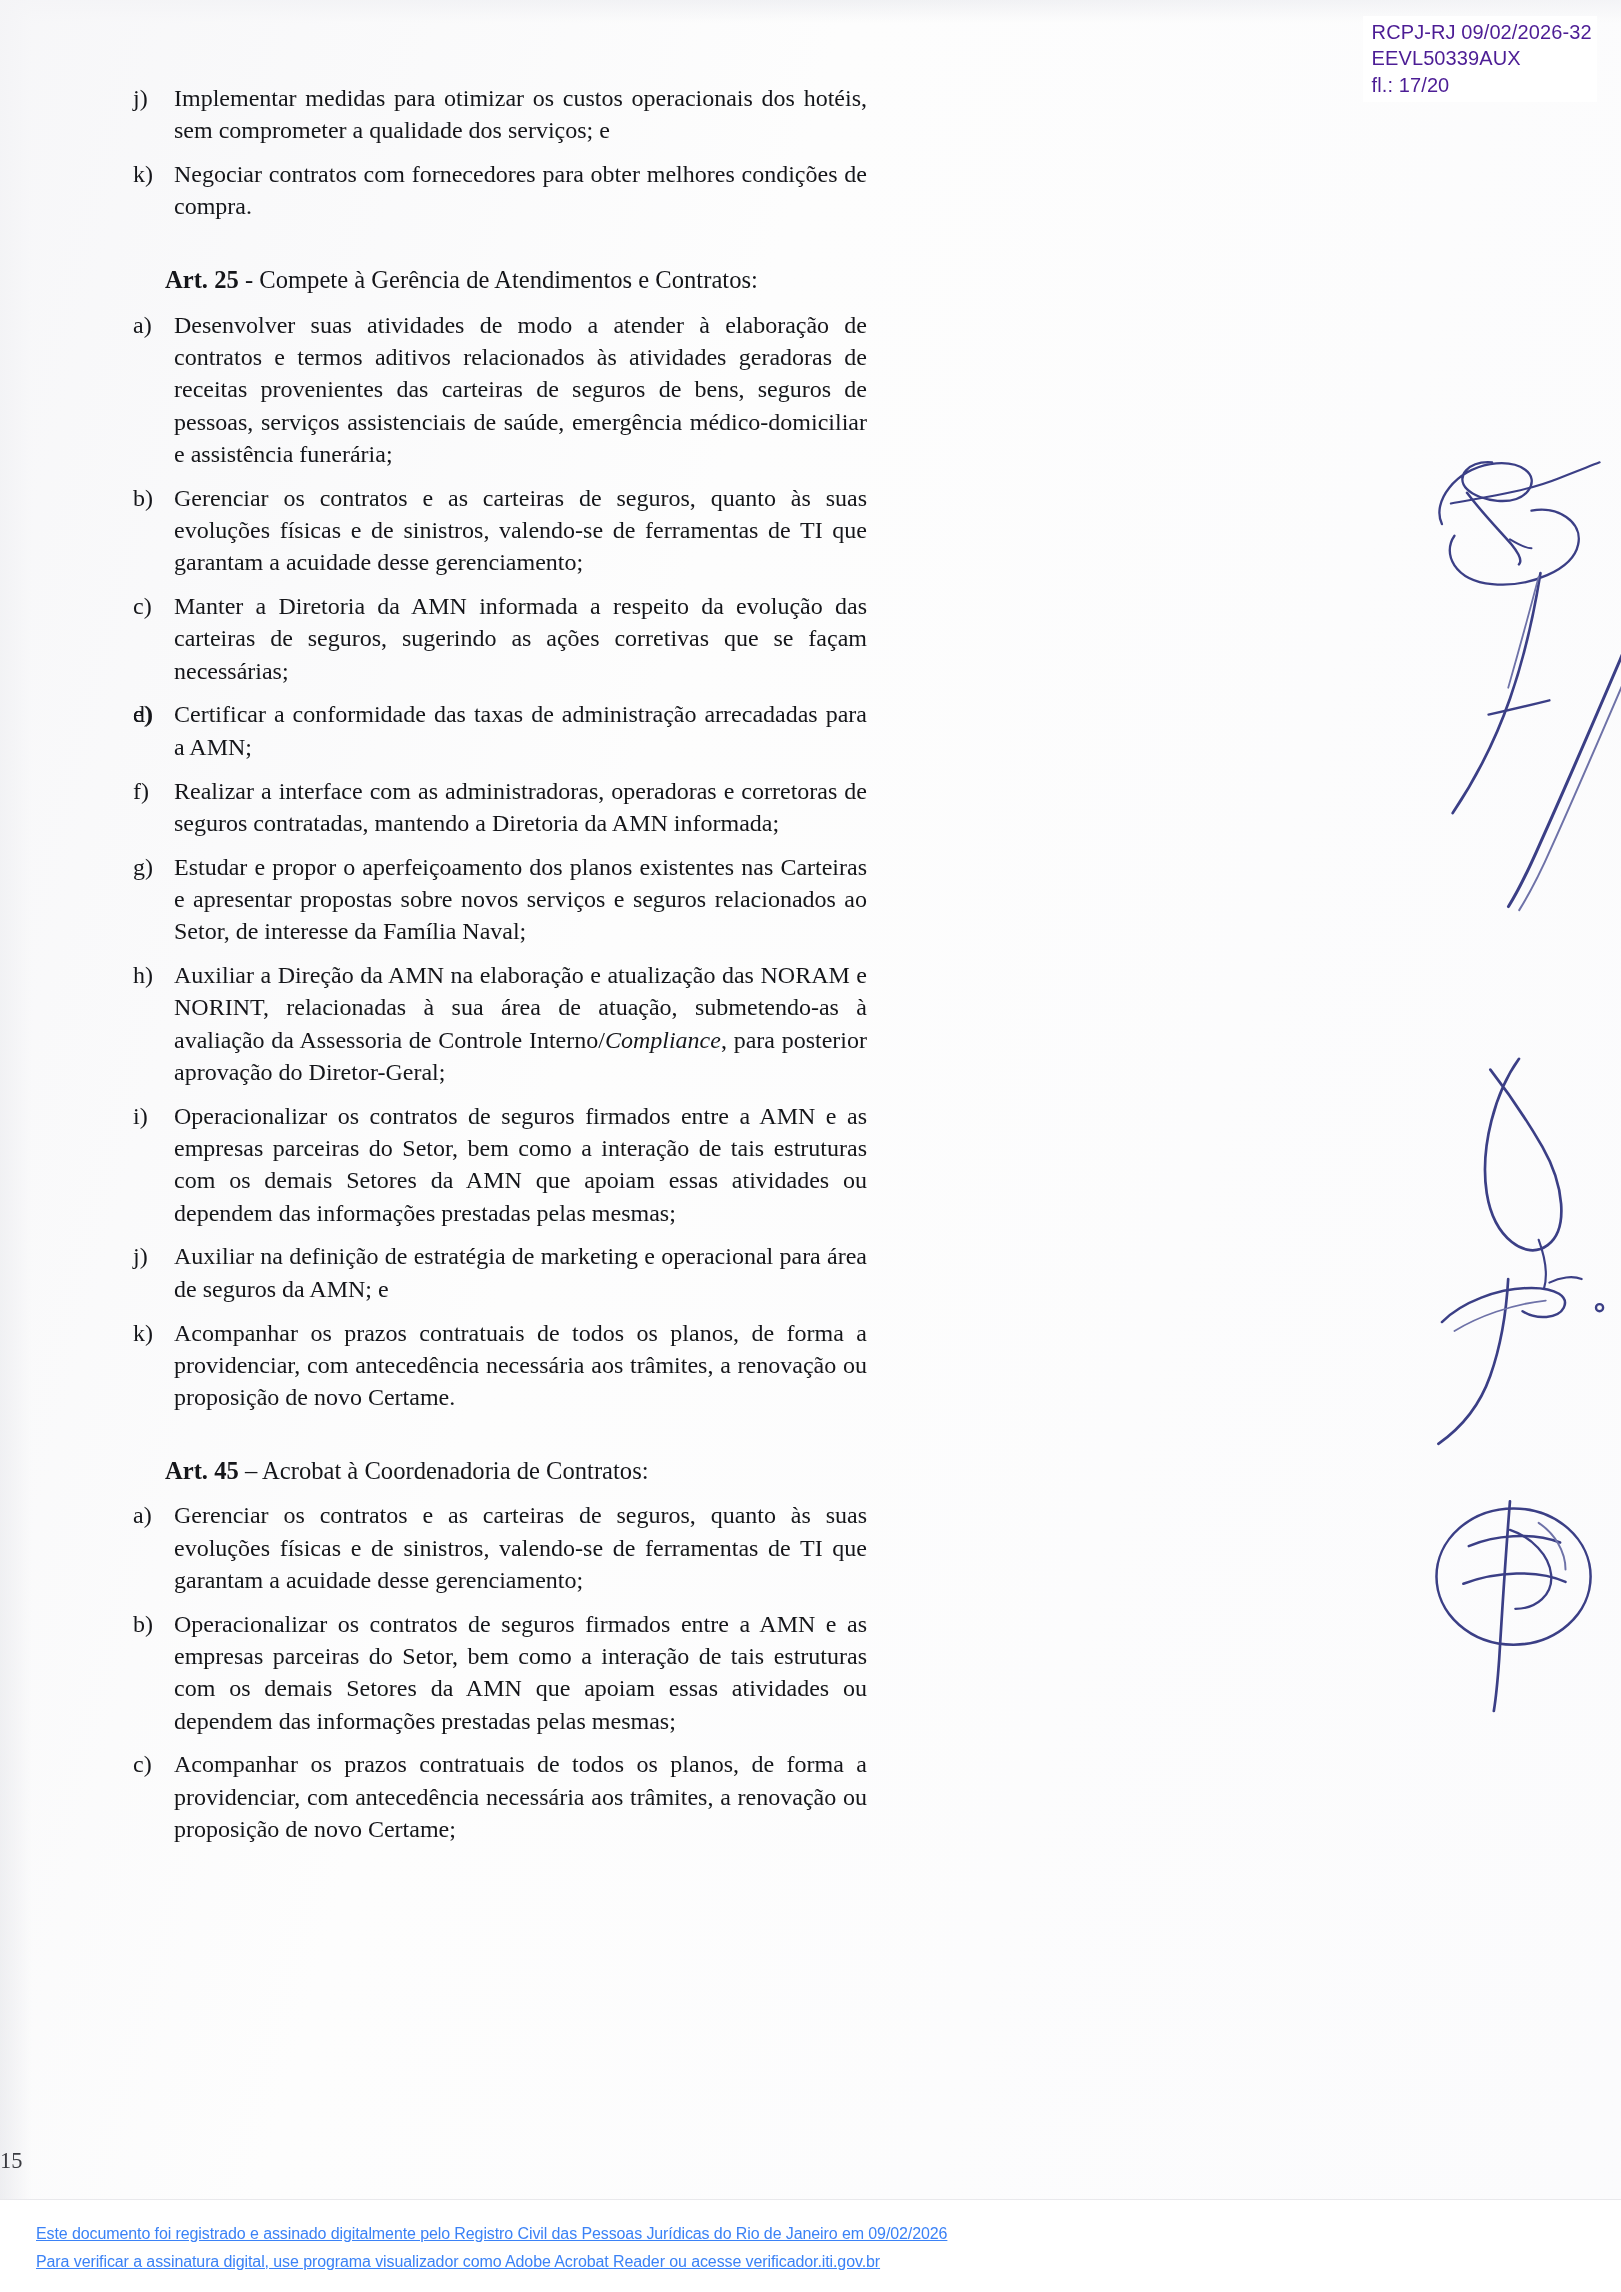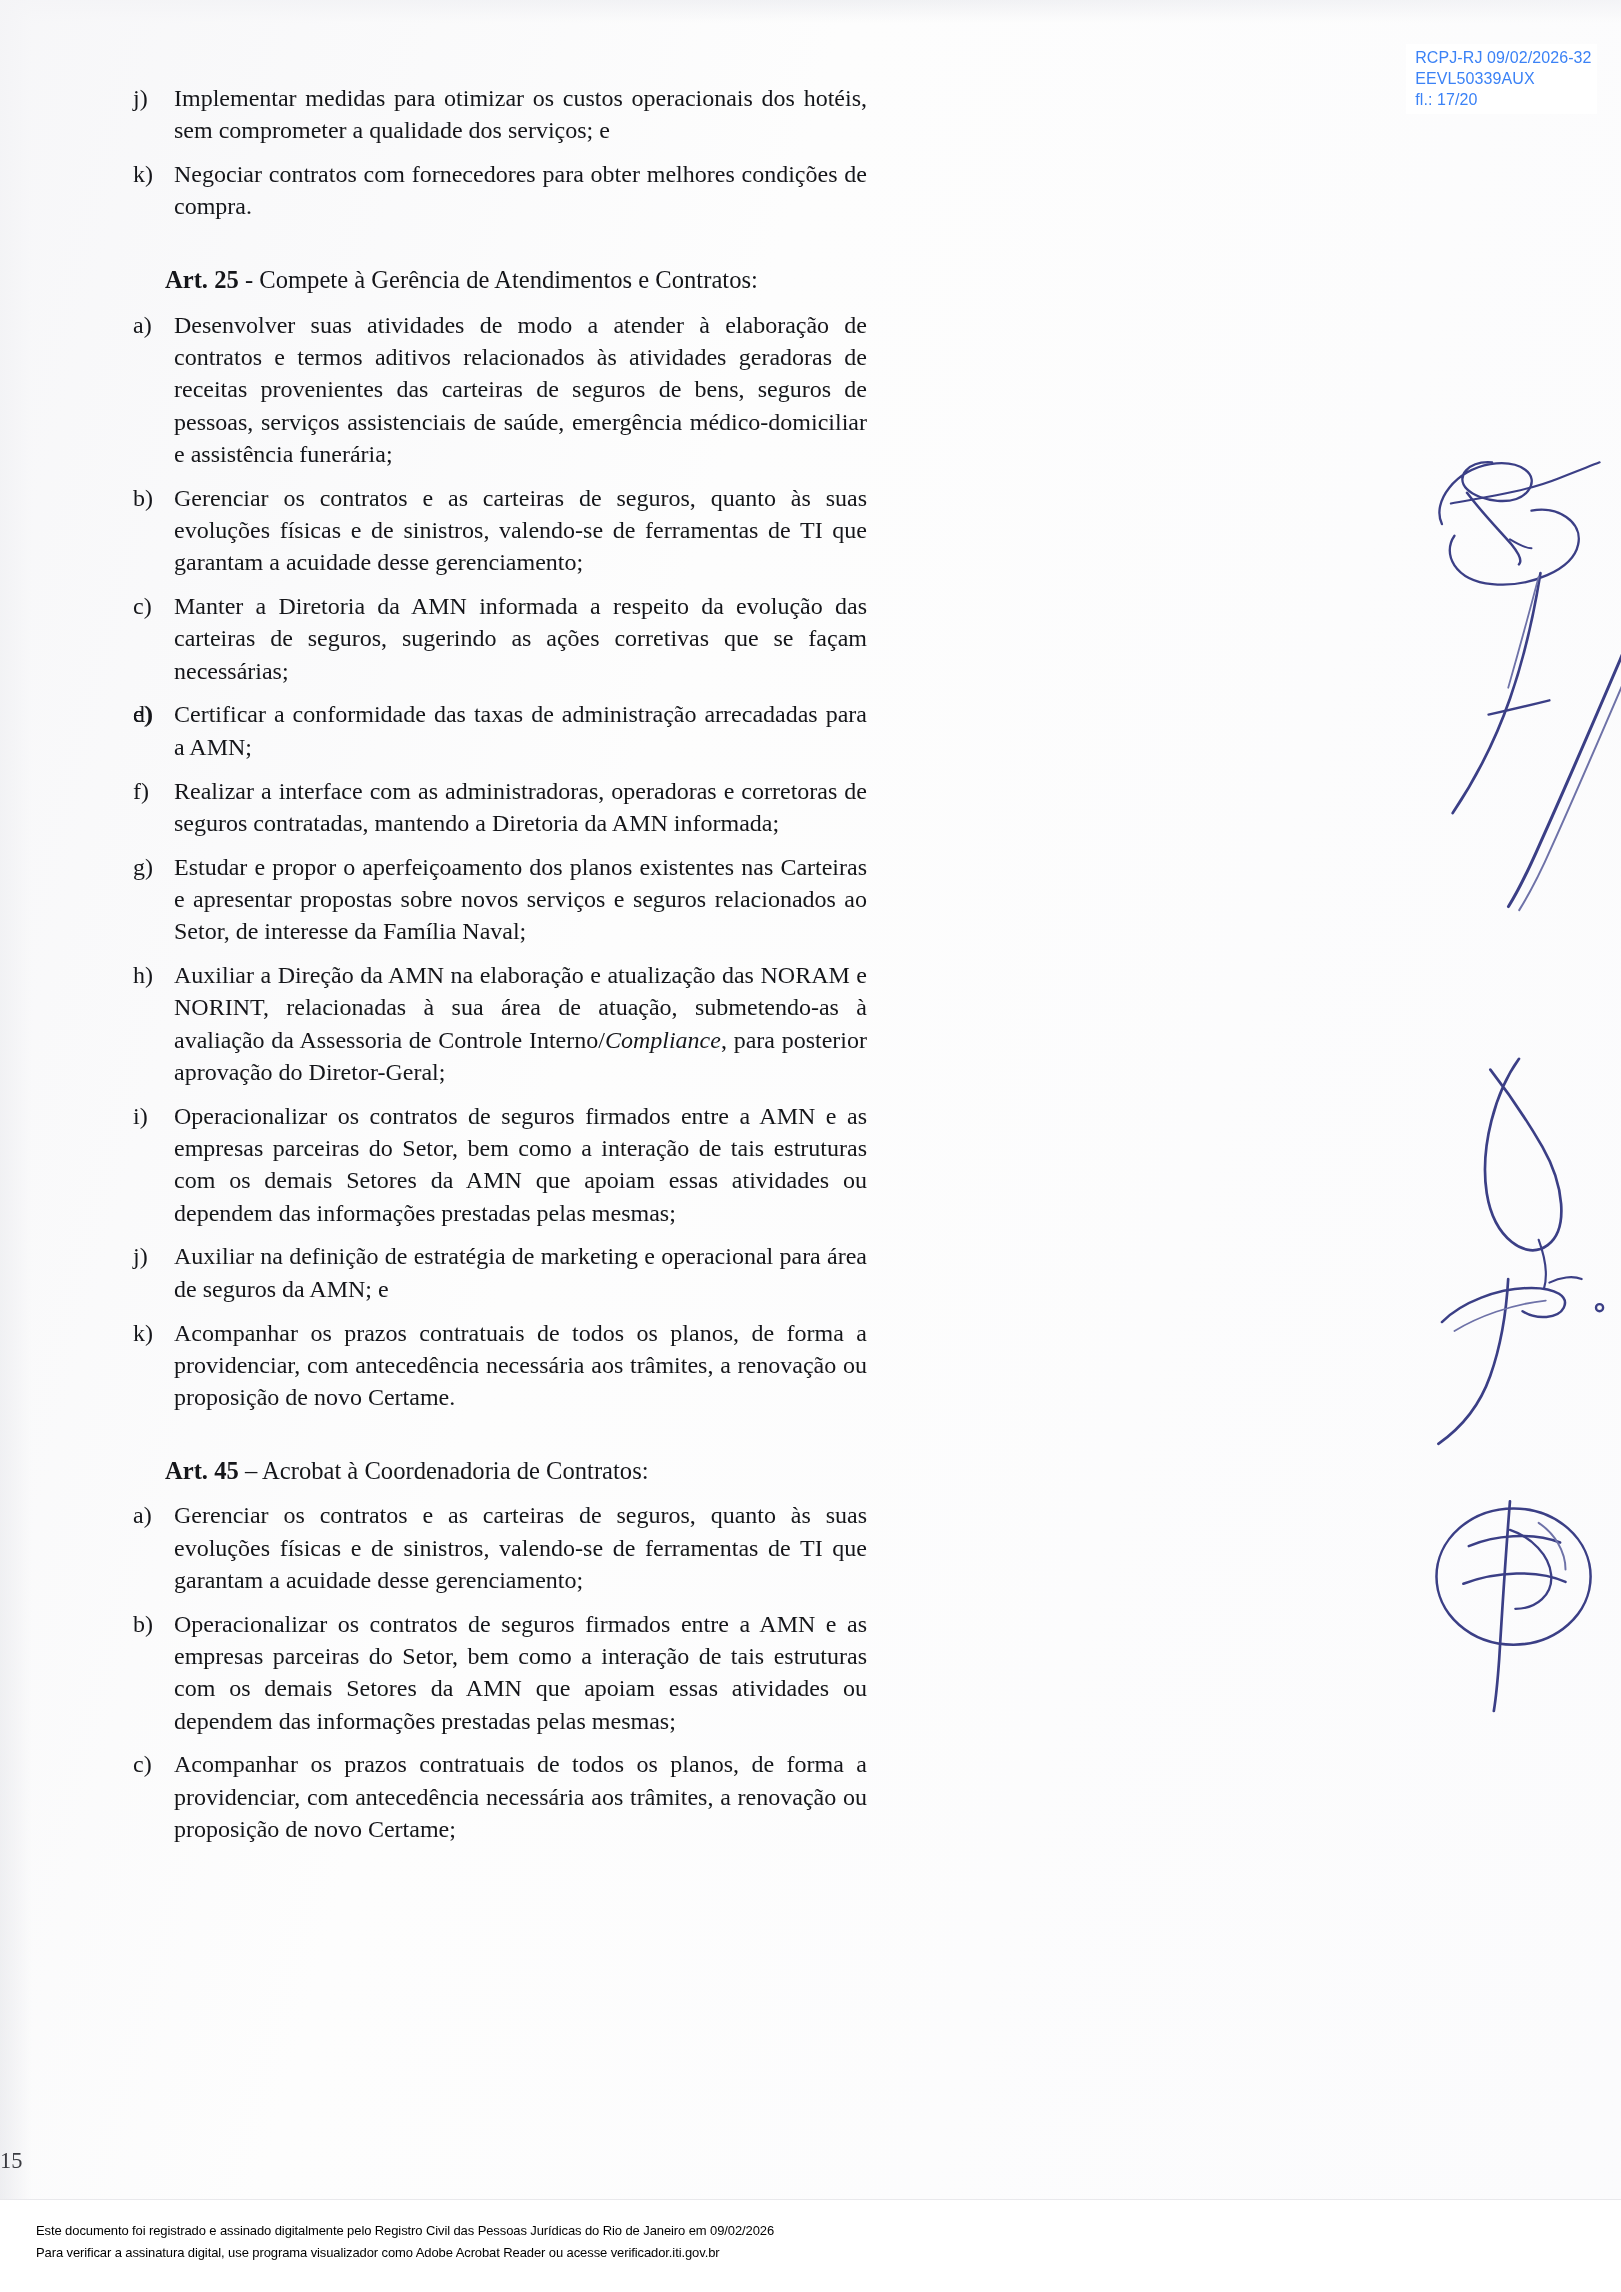--- a/index.html
+++ b/index.html
@@ -38,28 +38,27 @@
     z-index: 2;
   }
 
   
   .header-stamp {
     position: absolute;
     top: 16px;
     right: 25px;
     text-align: left;
     font-family: "Liberation Sans", "DejaVu Sans", sans-serif;
-    font-size: 16px;
+    font-size: 20px;
     line-height: 1.33;
-    color: #3b82f6;
+    color: #4c1d95;
     background: #ffffff;
     padding: 2.7px 5.4px 3.6px 9px;
     z-index: 6;
     letter-spacing: 0.1px;
-    margin-top: 28px;
   }
   .header-stamp .line3 { }
 
   
   .body-area {
     position: absolute;
     left: 133px;
     top: 82px;
     width: 734px;
     z-index: 4;
@@ -115,24 +114,25 @@
     right: 0;
     bottom: 0;
     height: 93px;
     background: #ffffff;
     z-index: 7;
     border-top: 0.9px solid #e9e9ec;
   }
   .footer-inner {
     padding: 19.7px 0 0 36px;
     font-family: "Liberation Sans", "DejaVu Sans", sans-serif;
-    font-size: 13px;
+    font-size: 16px;
     line-height: 1.75;
-    color: #000000;
+    color: #3b82f6;
     letter-spacing: -0.1px;
+    text-decoration: underline;
   }
 
   
   .sig-layer {
     position: absolute;
     inset: 0;
     z-index: 5;
     pointer-events: none;
   }
   .sig-layer svg { position: absolute; overflow: visible; }

